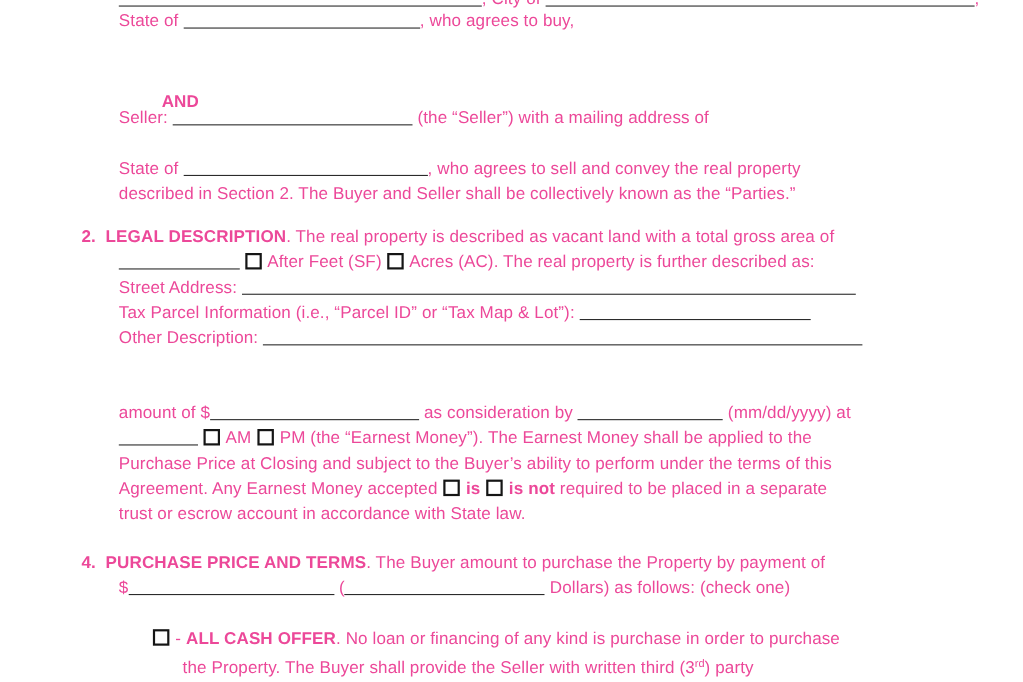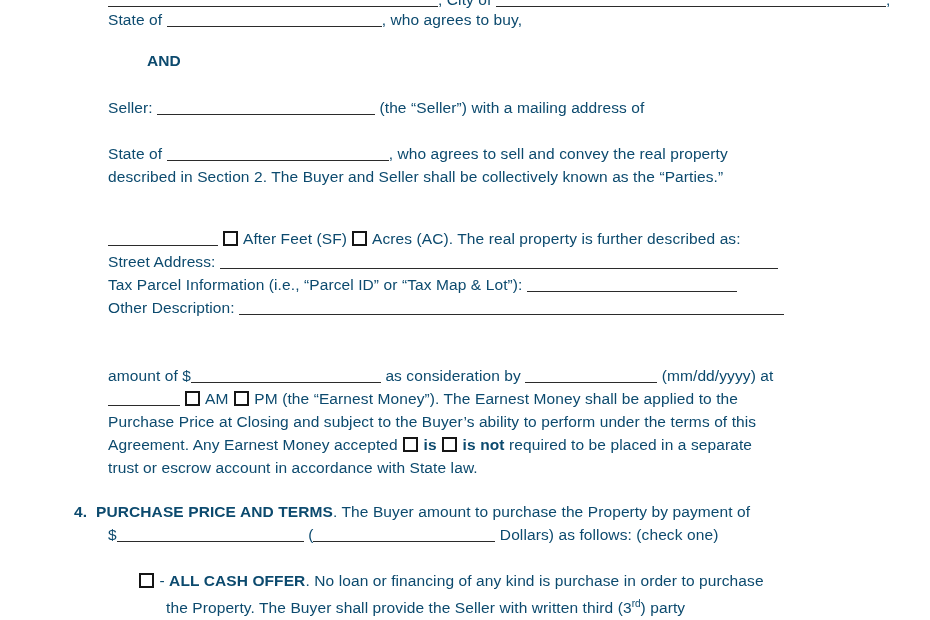--- a/index.html
+++ b/index.html
@@ -9,30 +9,30 @@
   }
   .page {
     position: relative;
     width: 930px;
     height: 620px;
     background: #ffffff;
     overflow: hidden;
     font-family: "Liberation Sans", sans-serif;
     font-size: 15.5px;
     letter-spacing: 0.1px;
-    color: #0c4a6e;
+    color: #ec4899;
   }
   .line {
     position: absolute;
     left: 108px;
     height: 23px;
     line-height: 23px;
     white-space: nowrap;
   }
-  .b { font-weight: bold; }
+  .b { font-weight: bold; margin-top: 32px; }
   .secnum {
     display: inline-block;
     width: 22px;
     font-weight: bold;
   }
   
   .blank {
     display: inline-block;
     height: 13px;
     border-bottom: 1.6px solid #2b2b2b;
@@ -85,20 +85,21 @@
   <div class="line" style="top:96px"><span>Seller:</span>
     <span class="blank w218"></span>
     <span>(the “Seller”) with a mailing address of</span></div>
 
 
   <div class="line" style="top:142px"><span>State of</span>
     <span class="blank w222"></span><span>, who agrees to sell and convey the real property</span></div>
 
   <div class="line" style="top:165px">described in Section 2. The Buyer and Seller shall be collectively known as the “Parties.”</div>
 
+  <div class="line" style="top:204px; left:74px"><span class="secnum">2.</span><span class="b">LEGAL DESCRIPTION</span><span>. The real property is described as vacant land with a total gross area of</span></div>
 
   <div class="line" style="top:227px"><span class="blank w110"></span>
     <span class="cb"></span>
     <span>After Feet (SF)</span>
     <span class="cb"></span>
     <span>Acres (AC). The real property is further described as:</span></div>
 
   <div class="line" style="top:250px"><span>Street Address:</span>
     <span class="blank w558"></span></div>
 

